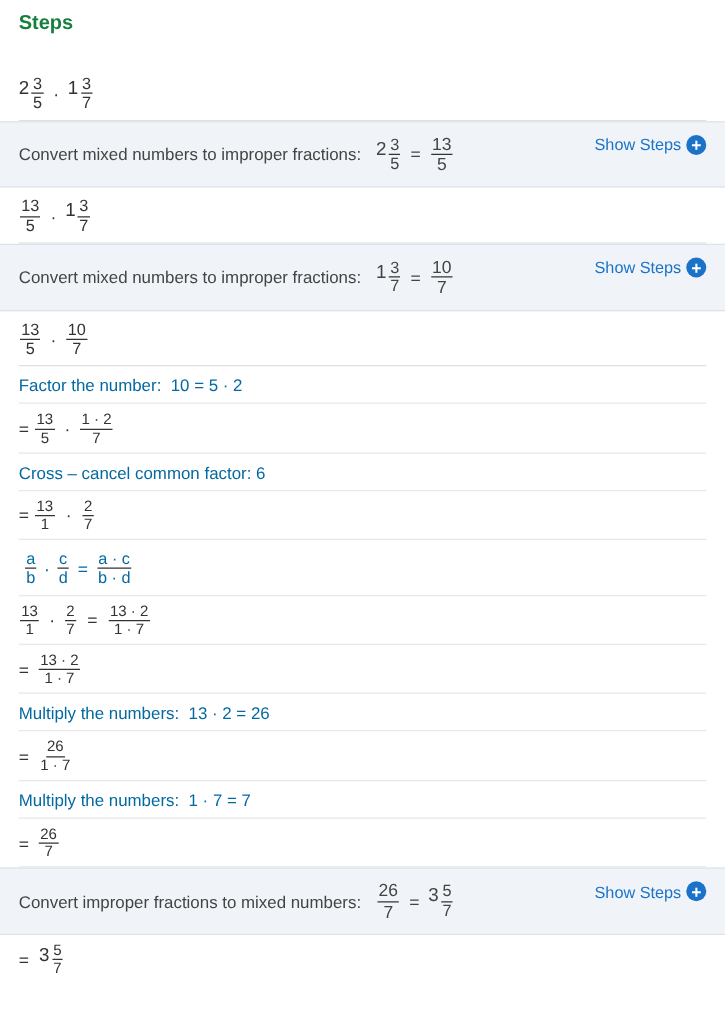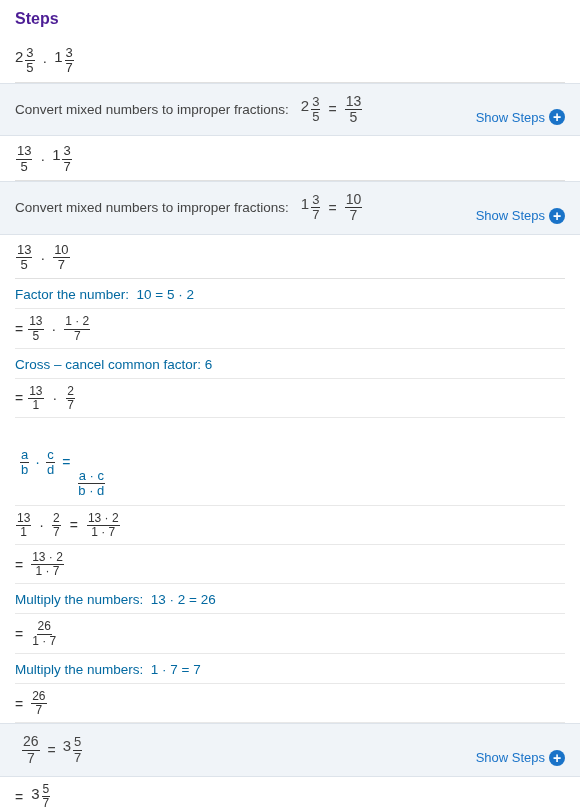--- a/index.html
+++ b/index.html
@@ -8,35 +8,35 @@
       font-size: 14px;
       color: #333;
       background: #fff;
       width: 580px;
       min-height: 811px;
       padding: 10px 15px;
     }
     h2 {
       font-size: 16px;
       font-weight: bold;
-      margin-bottom: 10px;
-      color: #4c1d95;
+      margin-bottom: 24px;
+      color: #15803d;
     }
     .math-line {
       padding: 8px 0 6px 0;
       border-bottom: 1px solid #e0e0e0;
       font-size: 15px;
     }
     .highlight-box {
       background: #f0f4f8;
       border-top: 1px solid #dde3ea;
       border-bottom: 1px solid #dde3ea;
       padding: 10px 15px;
       display: flex;
-      align-items: flex-end;
+      align-items: flex-start;
       justify-content: space-between;
       margin: 0 -15px;
       padding-left: 15px;
       padding-right: 15px;
     }
     .show-steps-btn {
       color: #1a73c8;
       font-size: 13px;
       cursor: pointer;
       display: flex;
@@ -259,21 +259,21 @@
     <span class="frac" style="font-size:12px;">
         <span class="num">a</span>
         <span class="den">b</span>
       </span>
     <span style="margin:0 2px;">·</span>
     <span class="frac" style="font-size:12px;">
         <span class="num">c</span>
         <span class="den">d</span>
       </span>
     <span style="margin:0 3px;">=</span>
-    <span class="frac" style="font-size:12px;margin-top:43px;">
+    <span class="frac" style="font-size:12px;">
         <span class="num">a · c</span>
         <span class="den">b · d</span>
       </span>
   </span>
 </div>
 
 <div class="equals-line" style="flex-wrap:wrap; gap:4px;">
   <span class="frac">
       <span class="num">13</span>
       <span class="den">1</span>
@@ -317,20 +317,21 @@
 <div class="equals-line">
   <span>=</span>
   <span class="frac" style="margin-left:4px;">
       <span class="num">26</span>
       <span class="den">7</span>
     </span>
 </div>
 
 <div class="highlight-box">
   <div class="step-description">
+    <span>Convert improper fractions to mixed numbers:</span>
     <span class="math-expr" style="margin-left:6px;">
       <span class="frac" style="font-size:14px;">
           <span class="num" style="font-size:14px;">26</span>
           <span class="den" style="font-size:14px;">7</span>
         </span>
       <span style="margin:0 4px;">=</span>
       <span class="mixed">
         <span class="whole">3</span>
         <span class="frac">
             <span class="num">5</span>

